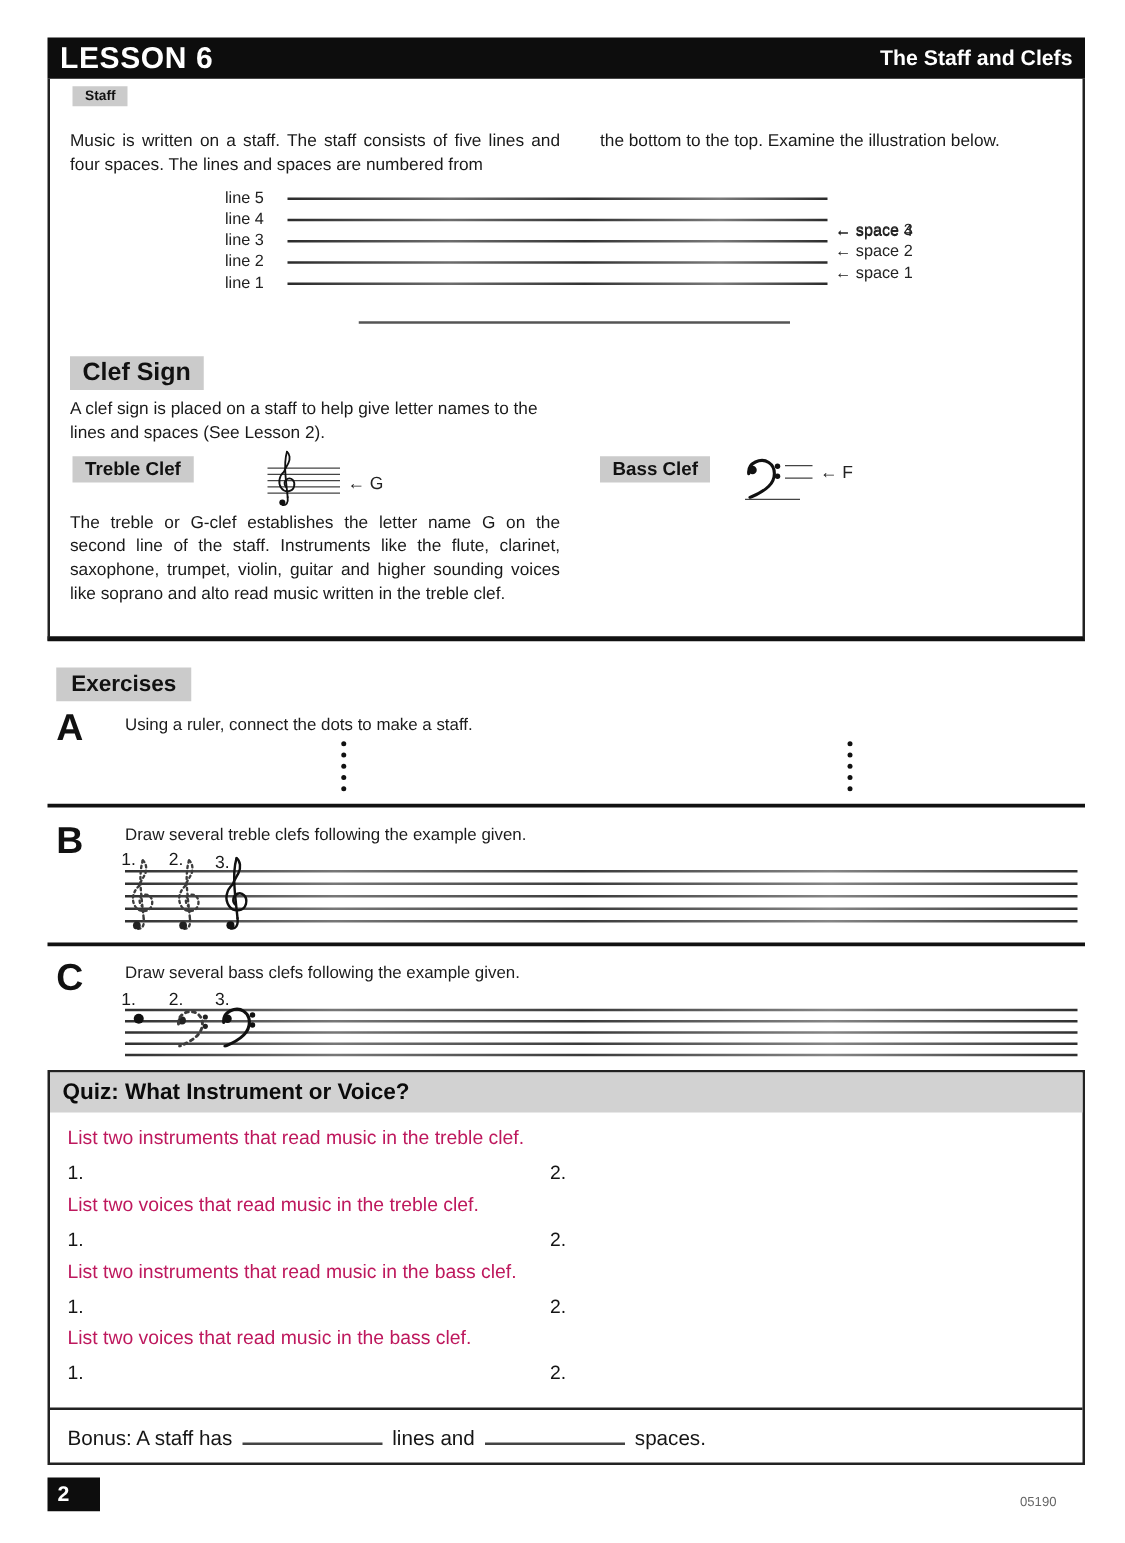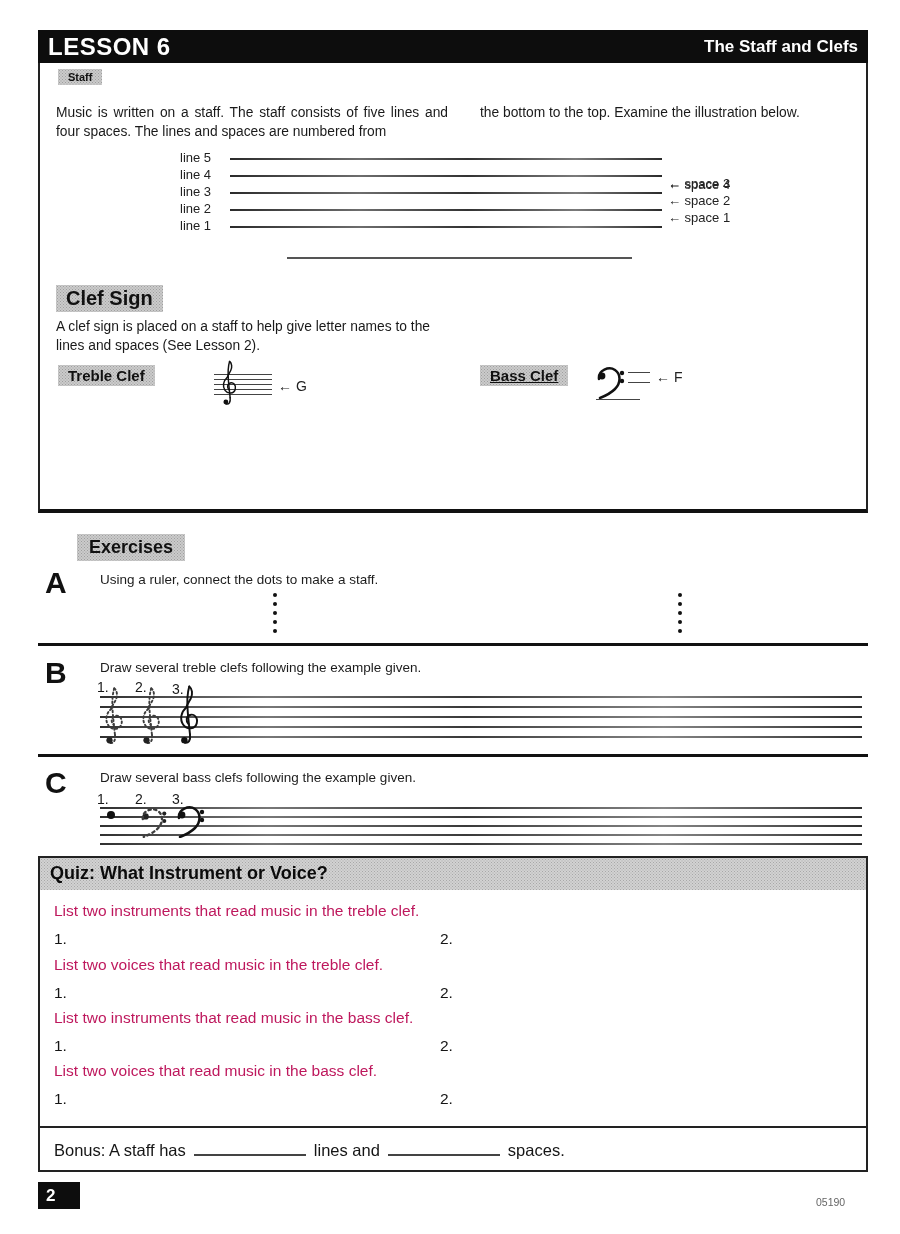--- a/index.html
+++ b/index.html
@@ -152,34 +152,35 @@
       <div class="mline" style="left:34px;top:16px;width:58px;"></div>
       <div class="mline" style="left:34px;top:21px;width:58px;"></div>
       <div class="mline" style="left:34px;top:26px;width:58px;"></div>
       <div class="mline" style="left:34px;top:31px;width:58px;"></div>
       <div class="mline" style="left:34px;top:36px;width:58px;"></div>
       <svg class="gclef-svg" style="left:40px;top:0;" width="18" height="50" viewBox="0 0 30 88">
           <use href="#gclef"></use>
         </svg>
       <span class="arrow-note" style="left:98px;top:20px;">← G</span>
     </div>
-
-    <span class="shaded" style="position:absolute;left:440px;top:302px;font-size:15px;text-decoration:underline;">Bass Clef</span>
+    <div class="para" style="position:absolute;left:16px;top:345px;width:392px;">The treble or G-clef establishes the letter name G on the second line of the staff. Instruments like the flute, clarinet, saxophone, trumpet, violin, guitar and higher sounding voices like soprano and alto read music written in the treble clef.</div>
+
+    <span class="shaded" style="position:absolute;left:440px;top:302px;font-size:15px;">Bass Clef</span>
     <div style="position:absolute;left:556px;top:300px;width:150px;height:42px;">
       <div class="mline" style="left:32px;top:9px;width:22px;"></div>
       <div class="mline" style="left:32px;top:19px;width:22px;"></div>
       <div class="mline" style="left:0;top:36px;width:44px;"></div>
       <svg class="fclef-svg" style="left:0;top:2px;" width="30" height="34" viewBox="0 0 30 34">
           <use href="#fclef"></use>
         </svg>
       <span class="arrow-note" style="left:60px;top:6px;">← F</span>
     </div>
   </div>
 
-  <span class="shaded" style="position:absolute;left:45px;top:534px;font-size:18px;padding:3px 12px;margin-left:32px;">Exercises</span>
+  <span class="shaded" style="position:absolute;left:45px;top:534px;font-size:18px;padding:3px 12px;">Exercises</span>
 
   <div class="ex-letter" style="left:45px;top:566px;">A</div>
   <div class="ex-instruction" style="left:100px;top:572px;">Using a ruler, connect the dots to make a staff.</div>
   <div class="dotcol" style="left:273px;top:593px;">
     <div class="dot"></div>
     <div class="dot"></div>
     <div class="dot"></div>
     <div class="dot"></div>
     <div class="dot"></div>
   </div>

